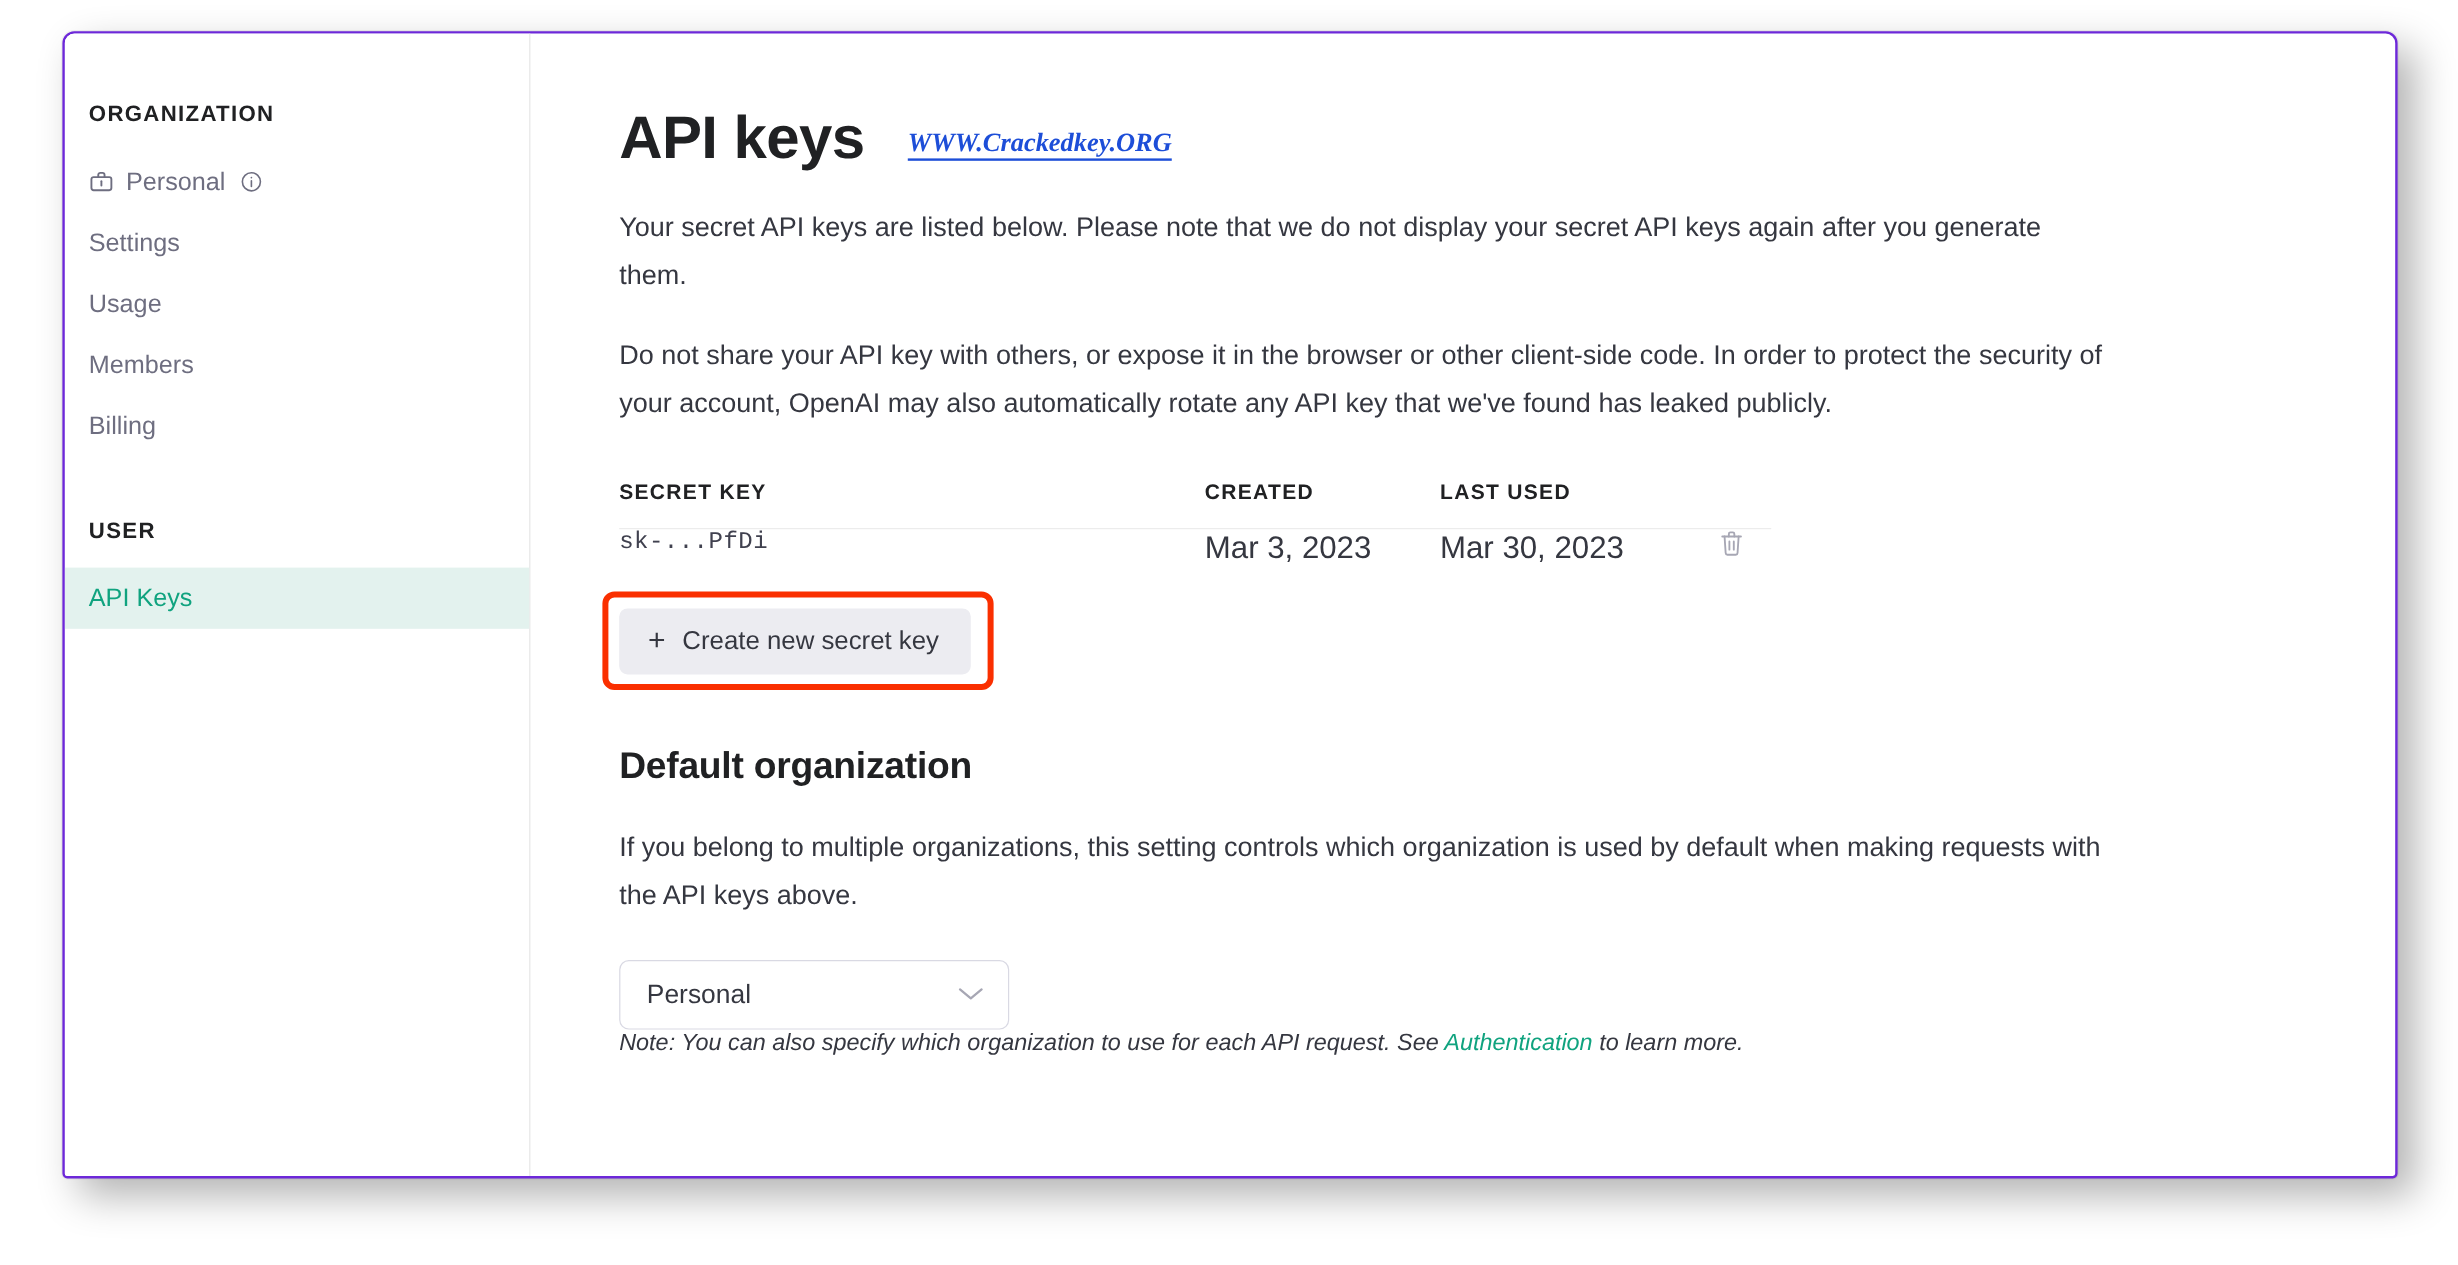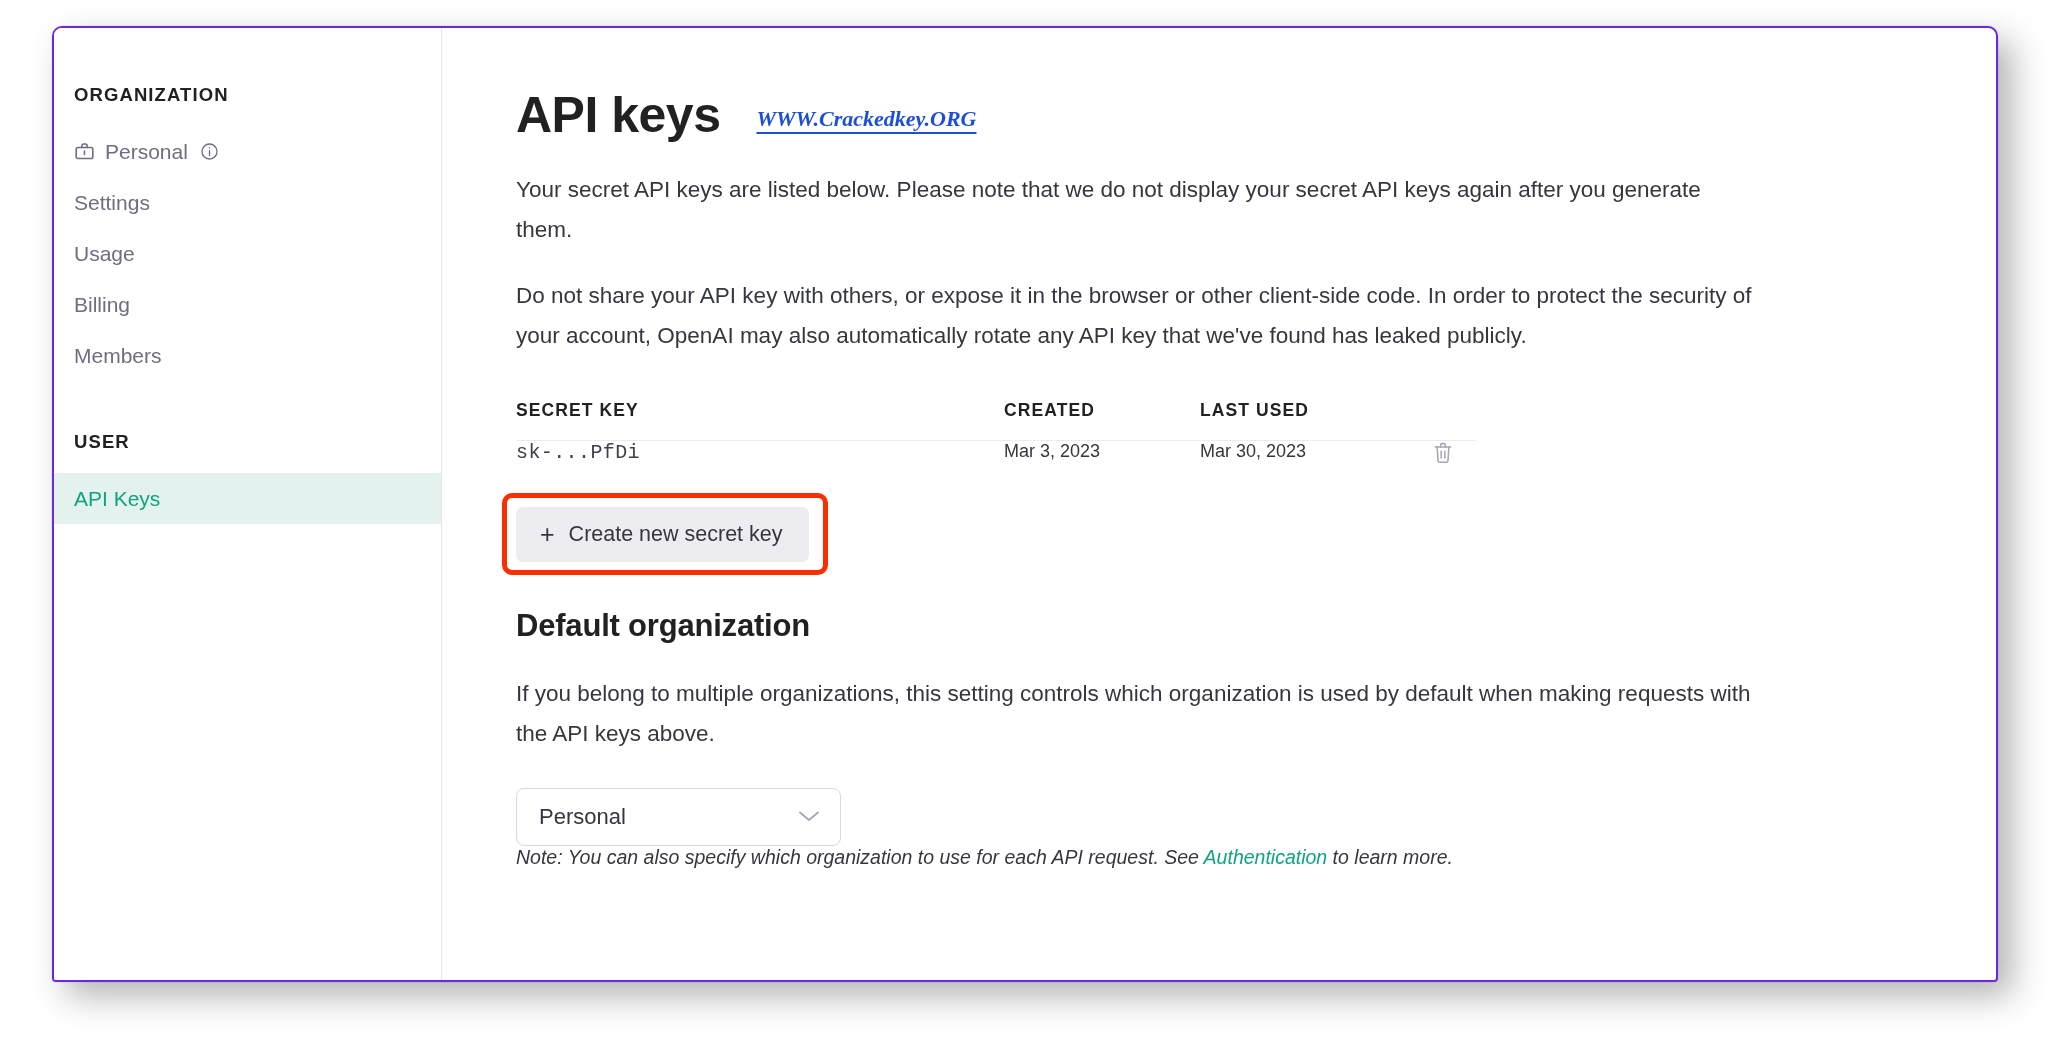--- a/index.html
+++ b/index.html
@@ -151,21 +151,21 @@
   .col-act    { width: 66px; display: flex; justify-content: center; }
 
   .tbl-row .col-key {
     font-family: "Liberation Mono", monospace;
     font-size: 20px;
     color: #40414f;
     letter-spacing: 0.4px;
   }
   .tbl-row .col-create,
   .tbl-row .col-used {
-    font-size: 18px;
+    font-size: 26px;
     color: #353740;
   }
 
   .trash-ico { width: 22px; height: 24px; display: block; }
 
   
   #create-wrap {
     position: relative;
     margin-top: 2px;
     width: 330px;
@@ -192,21 +192,21 @@
     top: -14px;
     width: 326px;
     height: 82px;
     border: 5px solid #fa2f00;
     border-radius: 10px;
     pointer-events: none;
   }
 
   
   #sec-title {
-    margin-top: 46px;
+    margin-top: 58px;
     font-size: 31px;
     font-weight: 700;
     color: #202123;
     letter-spacing: -0.2px;
   }
 
   #org-select {
     margin-top: 34px;
     width: 325px;
     height: 58px;
@@ -264,25 +264,25 @@
 
     <div class="sb-item">
       <span class="sb-label">Settings</span>
     </div>
 
     <div class="sb-item">
       <span class="sb-label">Usage</span>
     </div>
 
     <div class="sb-item">
+      <span class="sb-label">Members</span>
+    </div>
+
+    <div class="sb-item">
       <span class="sb-label">Billing</span>
-    </div>
-
-    <div class="sb-item">
-      <span class="sb-label">Members</span>
     </div>
 
     <div class="sb-gap"></div>
 
     <div class="sb-section-title">USER</div>
 
     <div class="sb-item active">
       <span class="sb-label">API Keys</span>
     </div>
 

